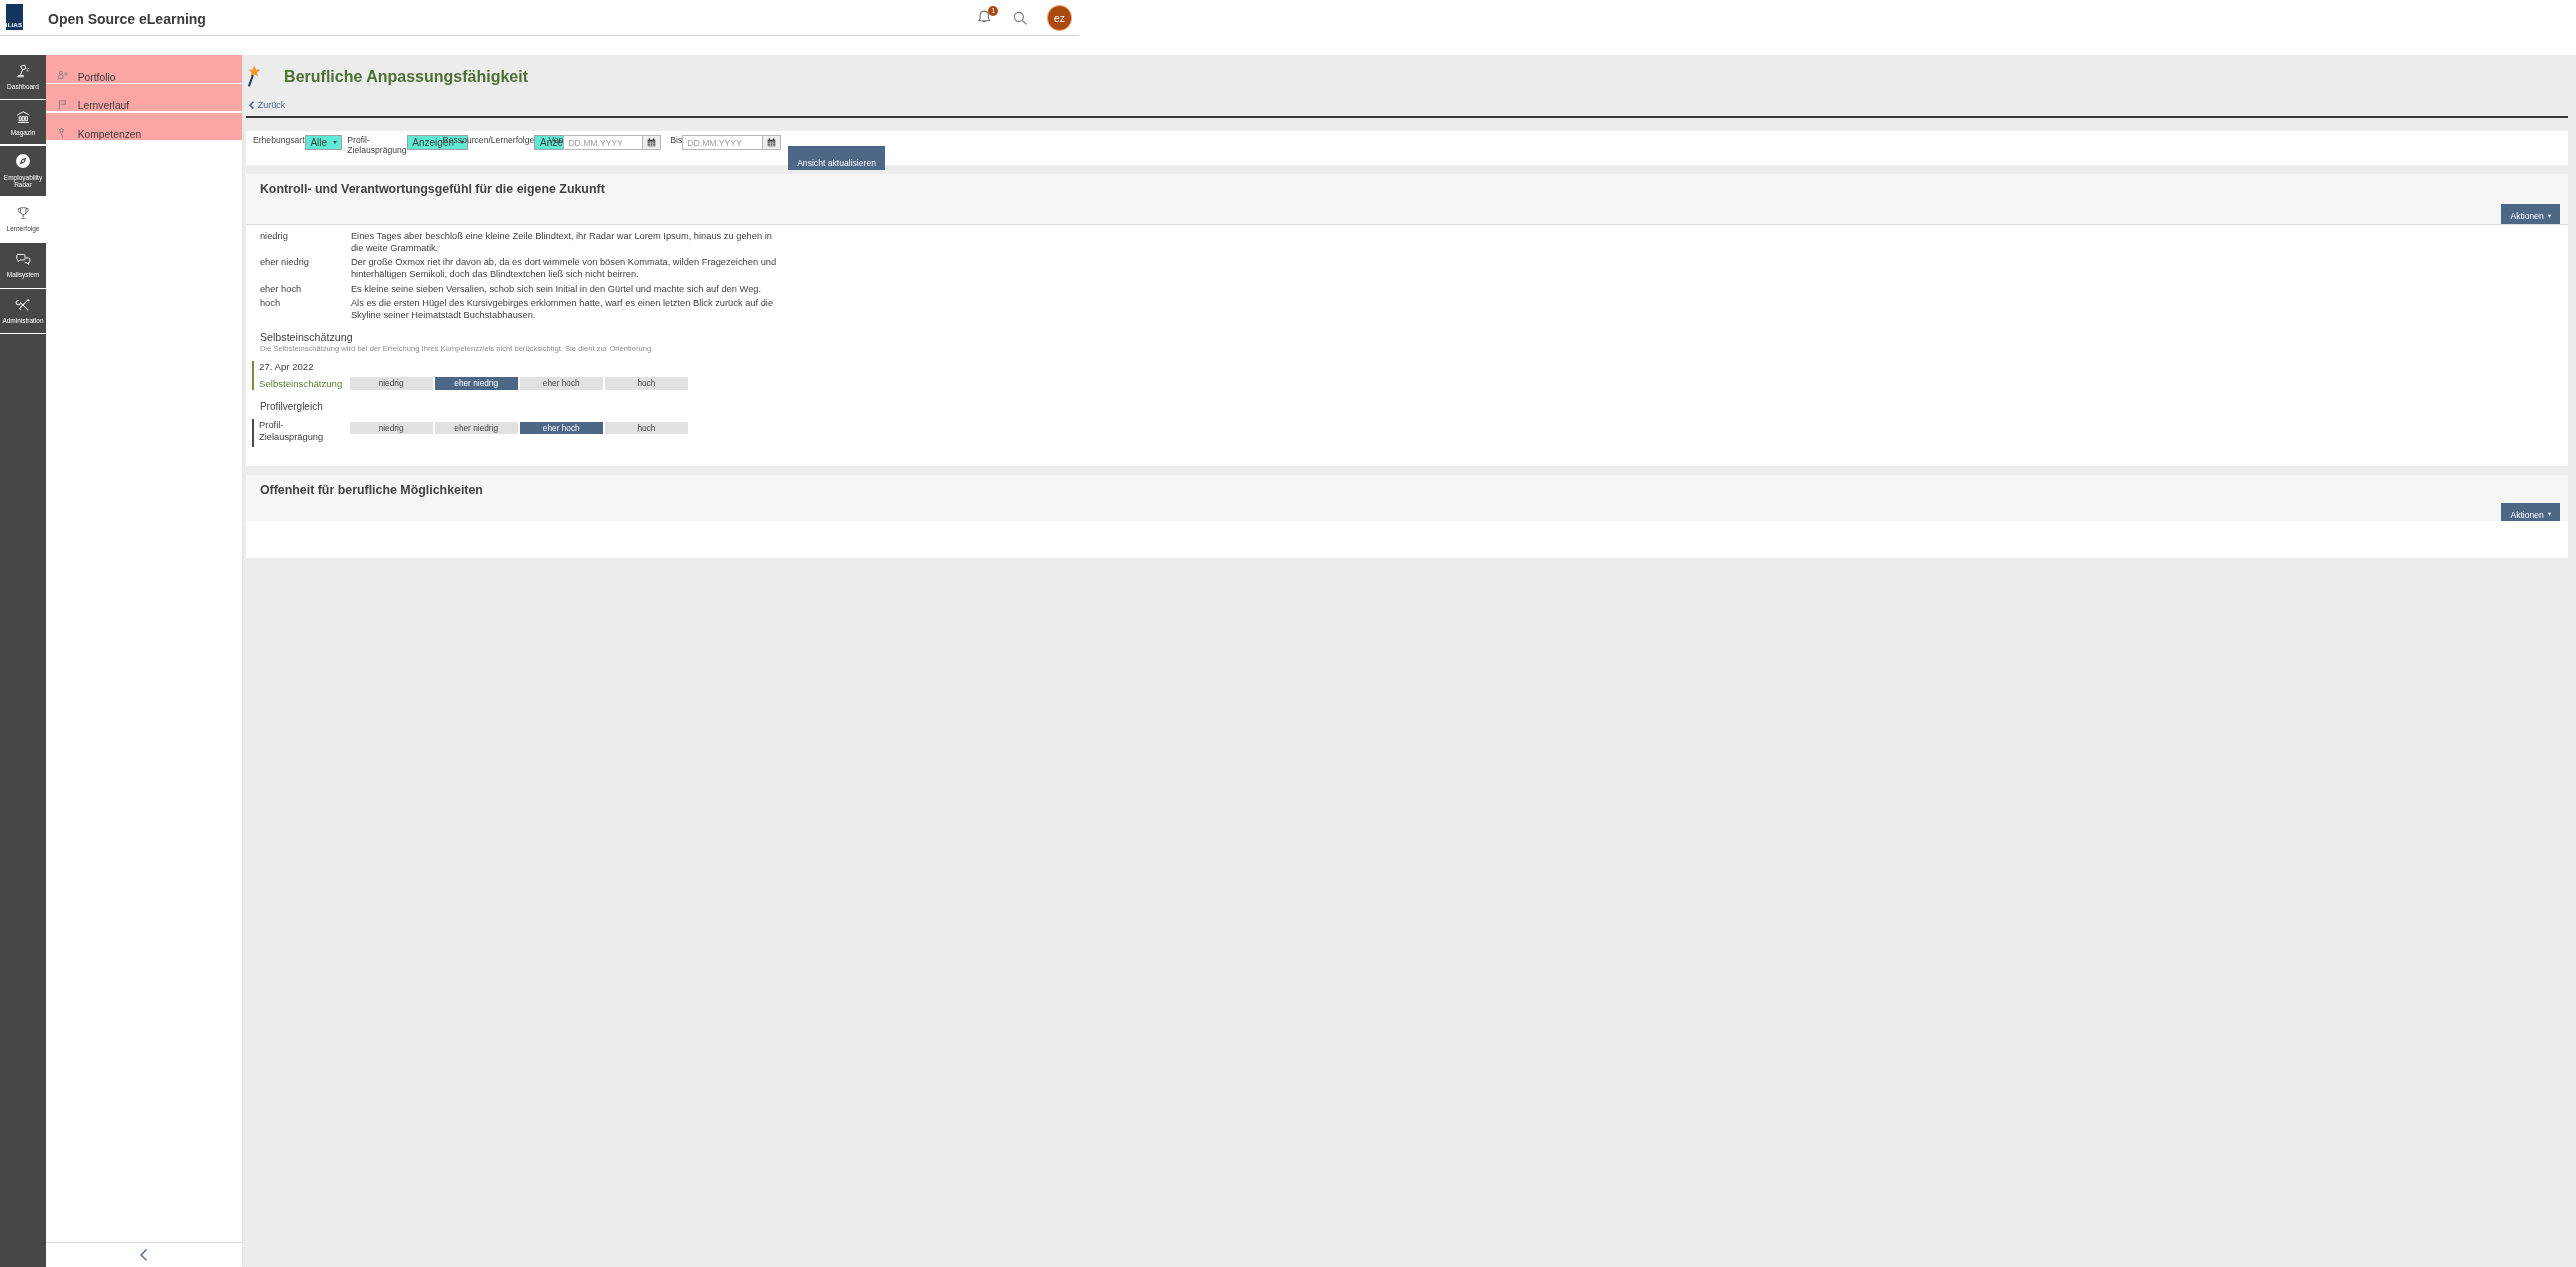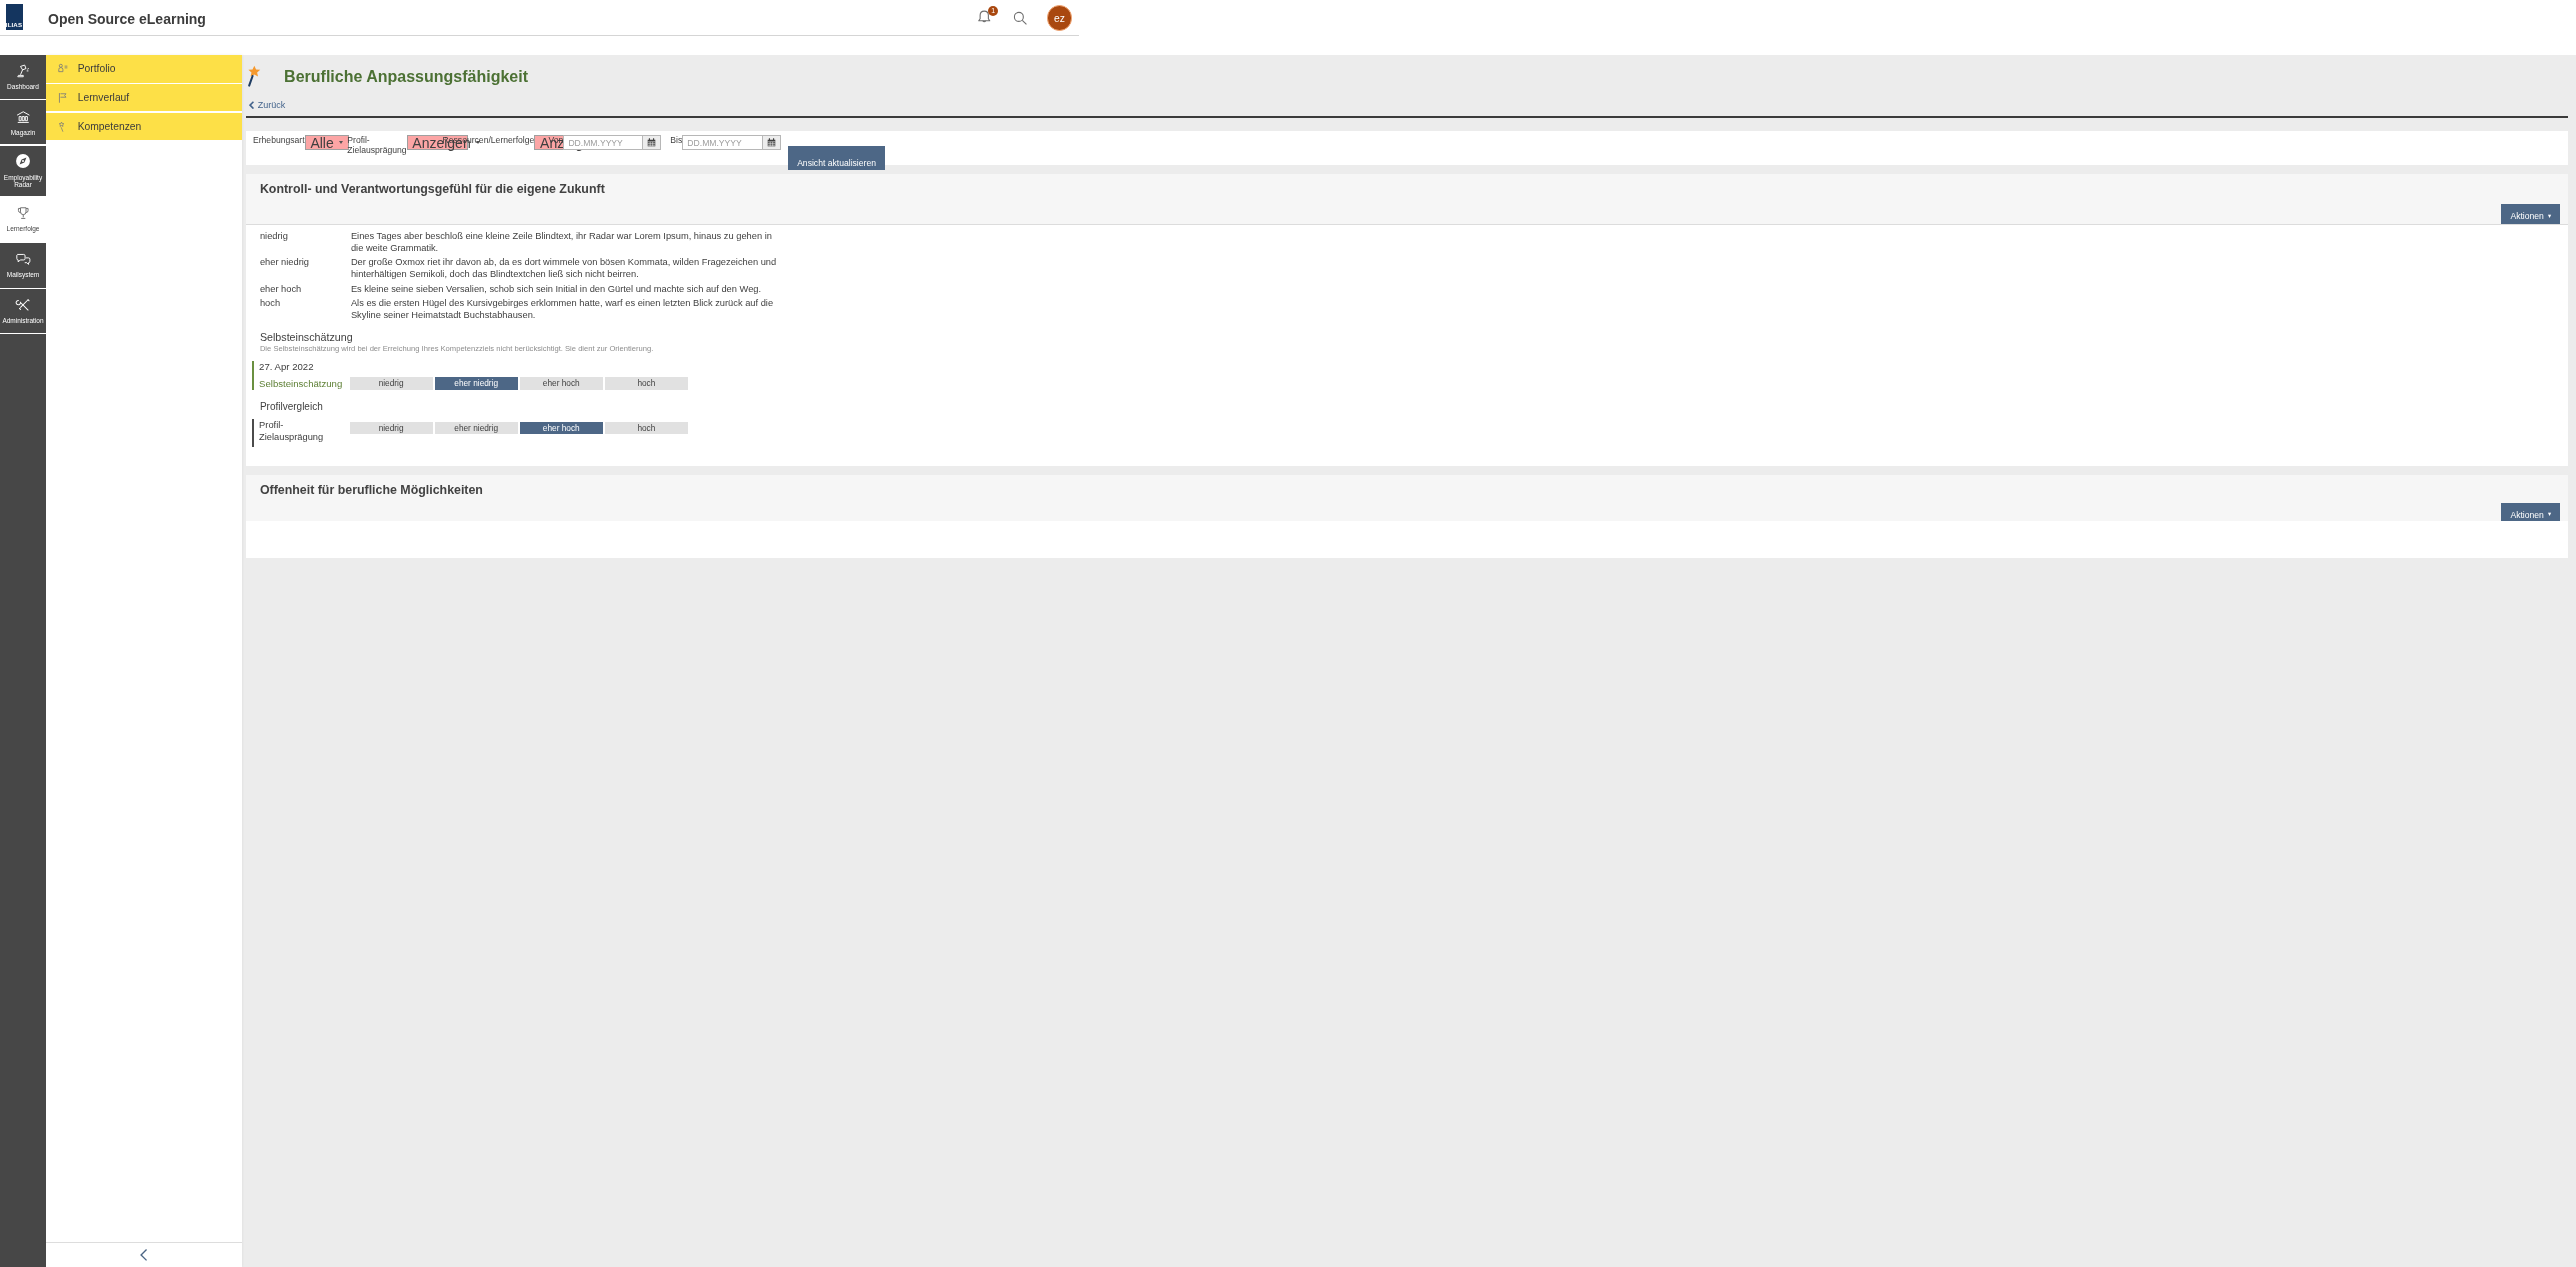--- a/index.html
+++ b/index.html
@@ -25,39 +25,39 @@
     display:flex; flex-direction:column; }
   .rail-item { background:#474747; color:#fff; margin-bottom:1.4px; display:flex; flex-direction:column;
     align-items:center; justify-content:center; gap:3.4px; cursor:pointer; text-align:center; }
   .rail-item .lbl { font-size:6.5px; line-height:7.6px; padding:0 1.4px; }
   .rail-item.active { background:#fff; color:#3f3f3f; }
   .rail-filler { background:#474747; flex:1; }
 
   
   .subbar { position:absolute; left:46px; top:55px; width:196px; bottom:0; background:#fff;
     box-shadow:1.4px 0 2.8px rgba(0,0,0,.07); z-index:10; display:flex; flex-direction:column; }
-  .sub-item { height:27.5px; background:#fde047; margin-bottom:1.4px; display:flex; align-items:center;
+  .sub-item { height:27.5px; background:#fca5a5; margin-bottom:1.4px; display:flex; align-items:flex-end;
     gap:7.6px; padding-left:10.3px; font-size:10.3px; color:#3c3c3c; cursor:pointer; }
   .sub-spacer { flex:1; }
   .sub-foot { border-top:0.7px solid #ddd; height:25.5px; display:flex; align-items:center; justify-content:center; cursor:pointer; }
 
   
   .main { position:absolute; left:242px; top:55px; right:0; bottom:0; background:#ececec; overflow:hidden; }
   .title-row { position:absolute; left:4.1px; top:10.3px; display:flex; align-items:flex-start; gap:20px; }
   .page-title { font-size:16px; font-weight:bold; color:#4c7134; padding-top:2.8px; }
   .back-row { position:absolute; left:6.9px; top:45px; display:flex; align-items:center; gap:3.4px;
     color:#44648c; font-size:9px; cursor:pointer; }
   .rule { position:absolute; left:4.1px; right:8.3px; top:61px; height:2.1px; background:#3b3b3b; }
 
   
   .filterbar { position:absolute; left:4.1px; right:8.3px; top:76px; height:34px; background:#fff;
     display:flex; align-items:flex-start; padding:4.1px 0 0 6.9px; }
   .f-group { display:flex; flex-direction:row; }
   .f-label { font-size:8.6px; color:#3f3f3f; margin-bottom:2.1px; }
-  .sel { height:15px; border:0.7px solid #a0a0a0; background:#fca5a5; font-size:14px; color:#3f3f3f;
+  .sel { height:15px; border:0.7px solid #a0a0a0; background:#5eead4; font-size:10px; color:#3f3f3f;
     display:flex; align-items:center; justify-content:space-between; padding:0 4.8px; cursor:pointer; }
   .sel .caret { width:0; height:0; border-left:2.8px solid transparent; border-right:2.8px solid transparent;
     border-top:3.4px solid #555; margin-left:5.5px; }
   .date-wrap { display:flex; }
   .date-input { height:15px; border:0.7px solid #b7b7b7; font-size:8.6px; padding:0 4.1px; color:#3f3f3f; width:80px; }
   .date-input::placeholder { color:#9d9d9d; }
   .cal-btn { width:18px; height:15px; border:0.7px solid #b7b7b7; border-left:none; background:#ededed;
     display:flex; align-items:center; justify-content:center; cursor:pointer; }
   .btn-slate { background:#4d6786; color:#fff; border:none; font-size:8.6px; height:15px;
     padding:12px 9px; cursor:pointer; font-family:"Liberation Sans", sans-serif; }

